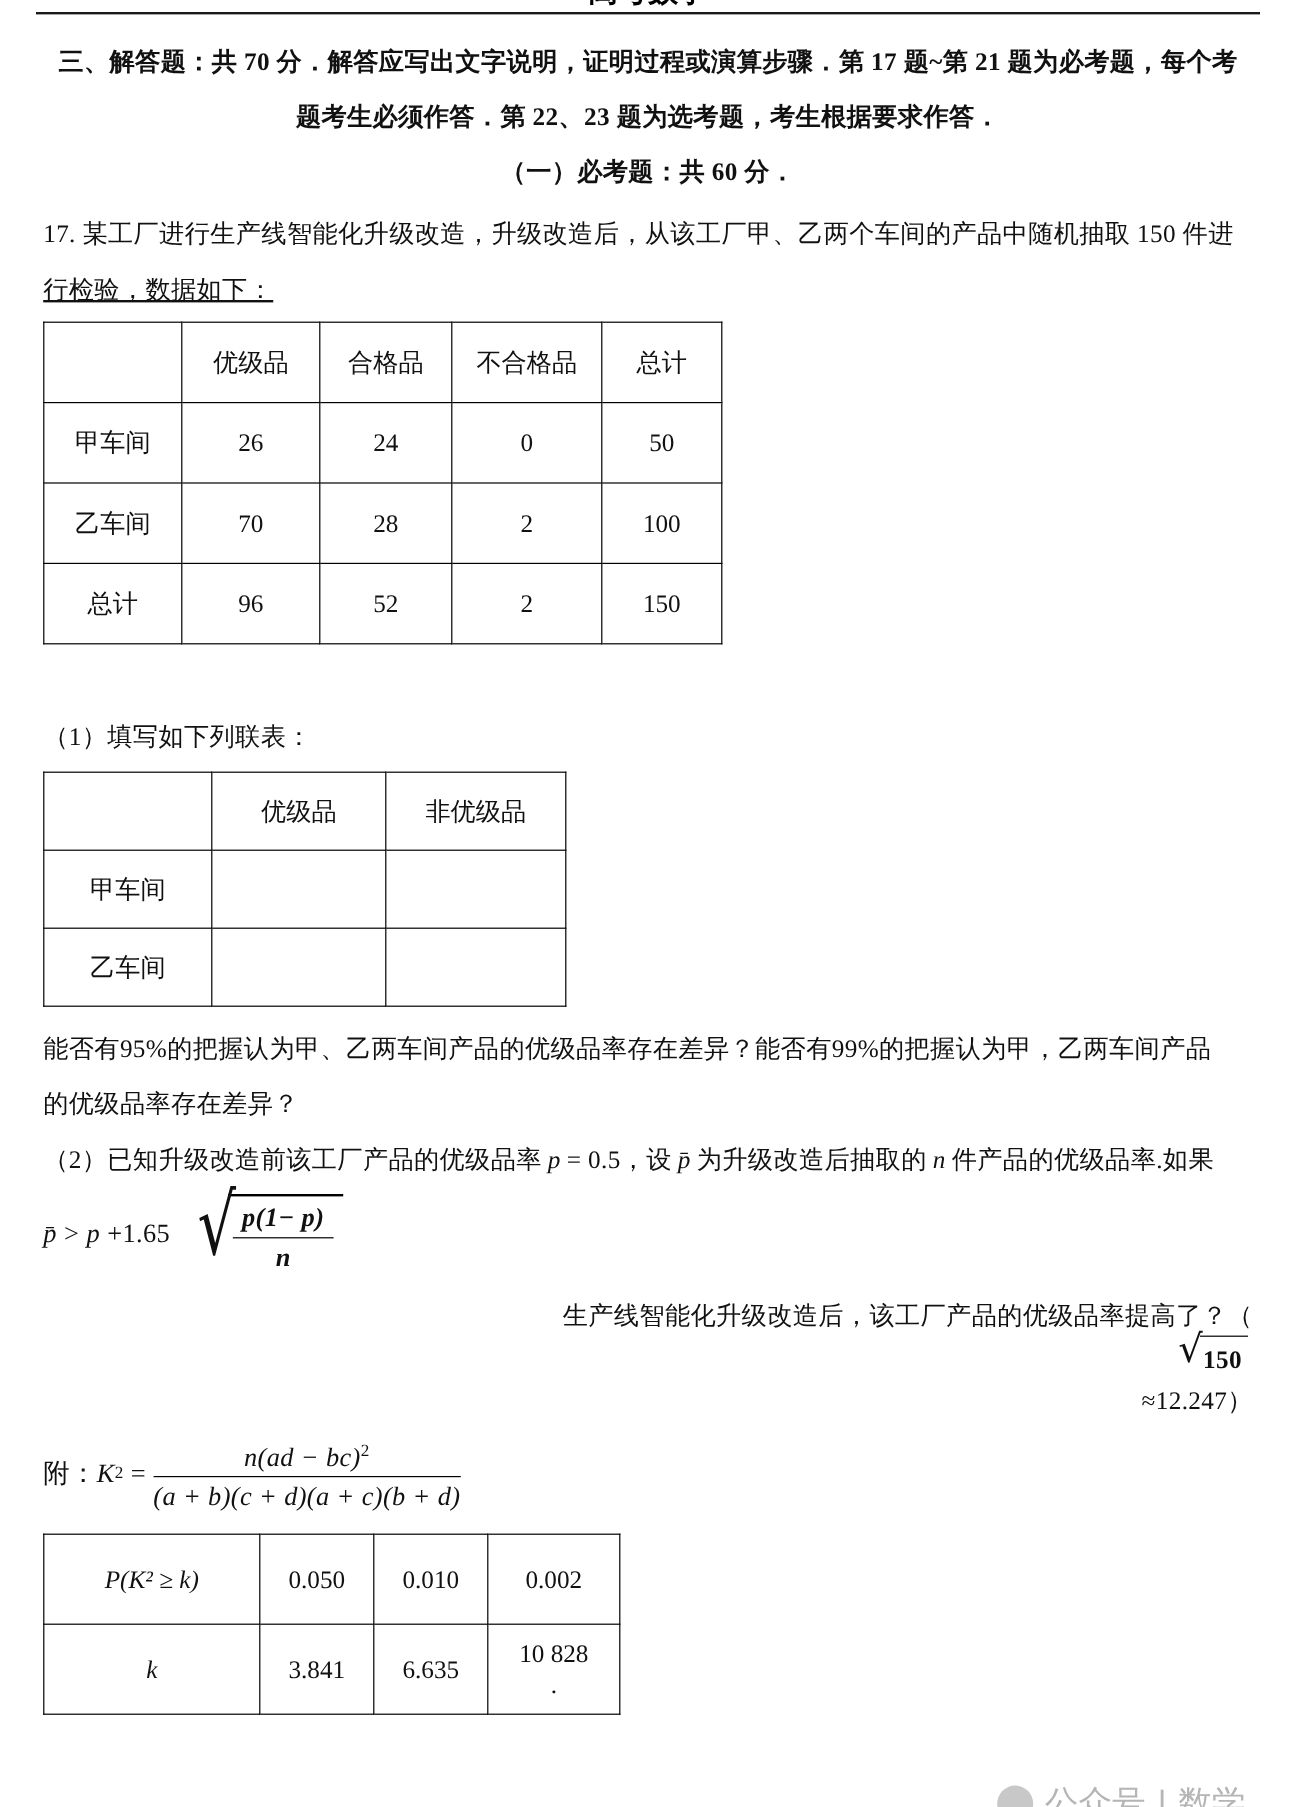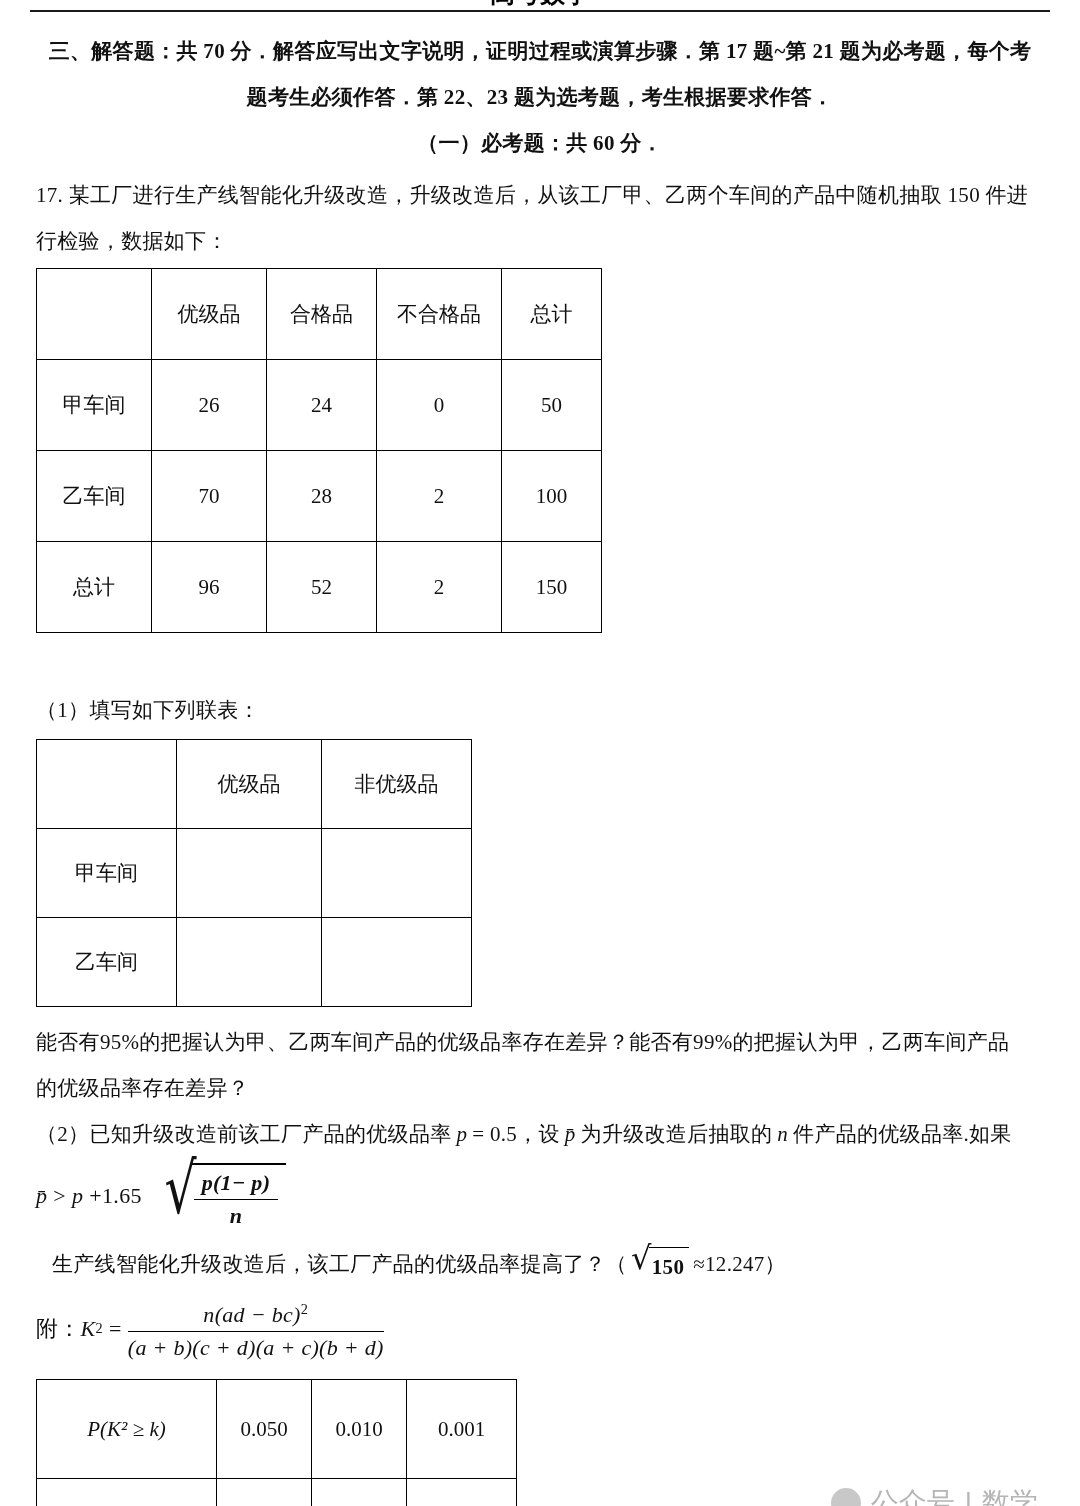--- a/index.html
+++ b/index.html
@@ -19,34 +19,34 @@
     color:#000;
   }
   .top-rule{
     position:absolute;top:10px;left:30px;right:30px;
     border-top:2.5px solid #1a1a1a;height:0;
   }
   .content{padding:34px 36px 0 36px;}
   .line{margin:0 0 12px 0;white-space:nowrap;line-height:34px;letter-spacing:0.3px;}
   .bold{font-weight:bold;font-size:21px;text-align:center;}
   .sub{margin-bottom:18px;}
-  .q-intro2{margin-bottom:10px;}
+  .q-intro2{margin-bottom:10px;text-decoration:underline;}
 
   table{border-collapse:collapse;}
-  td{border:1.6px solid #000;text-align:center;vertical-align:middle;font-size:21px;padding:12px 4px;white-space:pre-line;line-height:26px;}
+  td{border:1.6px solid #000;text-align:center;vertical-align:middle;font-size:21px;padding:0 4px;white-space:pre-line;line-height:26px;}
   .t1{margin:10px 0 60px 0;}
   .t1 td{height:66px;}
   .t2{margin:8px 0 18px 0;}
   .t2 td{height:64px;}
   .t3{margin:10px 0 0 0;}
   .t3 td{height:74px;}
   .it{font-style:italic;}
   .sp{margin:0 5px;}
 
-  .flexline{display:flex;align-items:flex-start;margin:0 0 12px 16px;line-height:34px;letter-spacing:0.3px;}
+  .flexline{display:flex;align-items:flex-end;margin:0 0 12px 0;line-height:34px;letter-spacing:0.3px;flex-direction:column;}
   .formula-row{display:flex;align-items:center;margin:6px 0 18px 0;font-size:22px;letter-spacing:0.3px;}
   .op{margin:0 6px;}
 
   .frac{display:inline-block;text-align:center;vertical-align:middle;}
   .frac .num{display:block;border-bottom:1.6px solid #000;padding:0 8px 3px 8px;line-height:26px;}
   .frac .den{display:block;padding-top:3px;line-height:26px;}
 
   .sqrt{display:inline-flex;align-items:flex-start;margin:0 4px;}
   .sqrt .sign{font-family:"DejaVu Sans",sans-serif;display:inline-block;}
   .sqrt .body{border-top:2px solid #000;font-weight:bold;}
@@ -197,21 +197,21 @@
           <col style="width:180px">
           <col style="width:95px">
           <col style="width:95px">
           <col style="width:110px">
         </colgroup>
       <tbody>
           <tr>
         <td class="it">P(K² ≥ k)</td>
         <td>0.050</td>
         <td>0.010</td>
-        <td>0.001</td>
+        <td>0.002</td>
       </tr>
       <tr>
         <td class="it">k</td>
         <td>3.841</td>
         <td>6.635</td>
         <td>10 828
 .</td>
       </tr>
     </tbody>
       </table>

